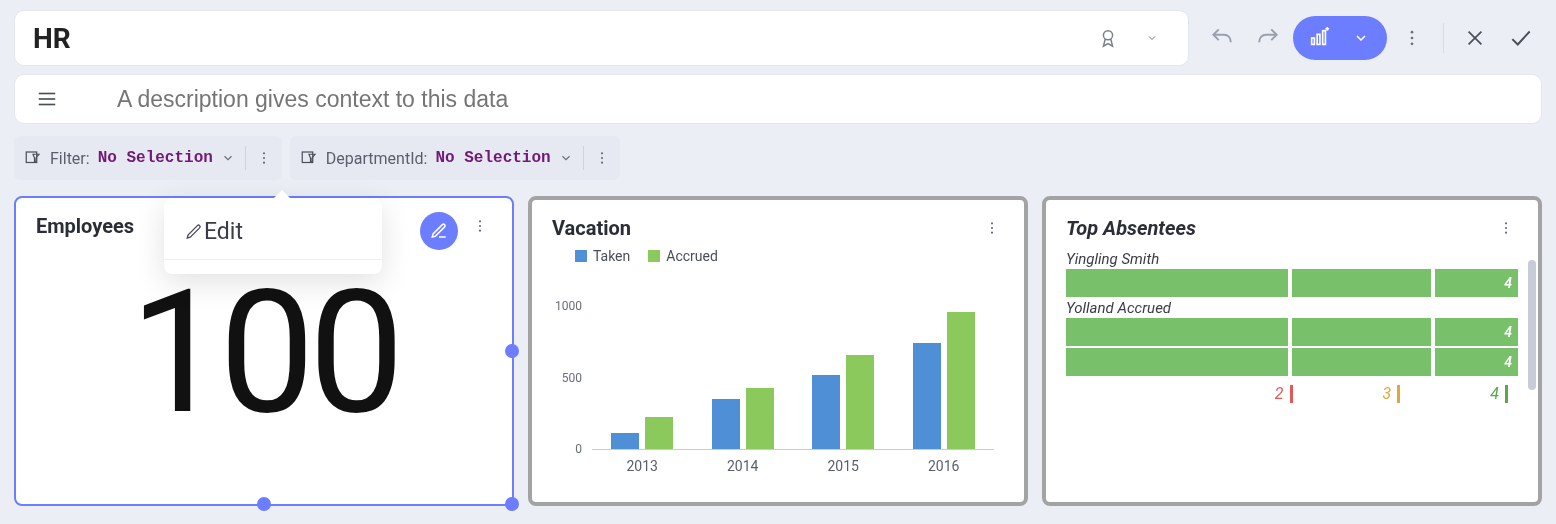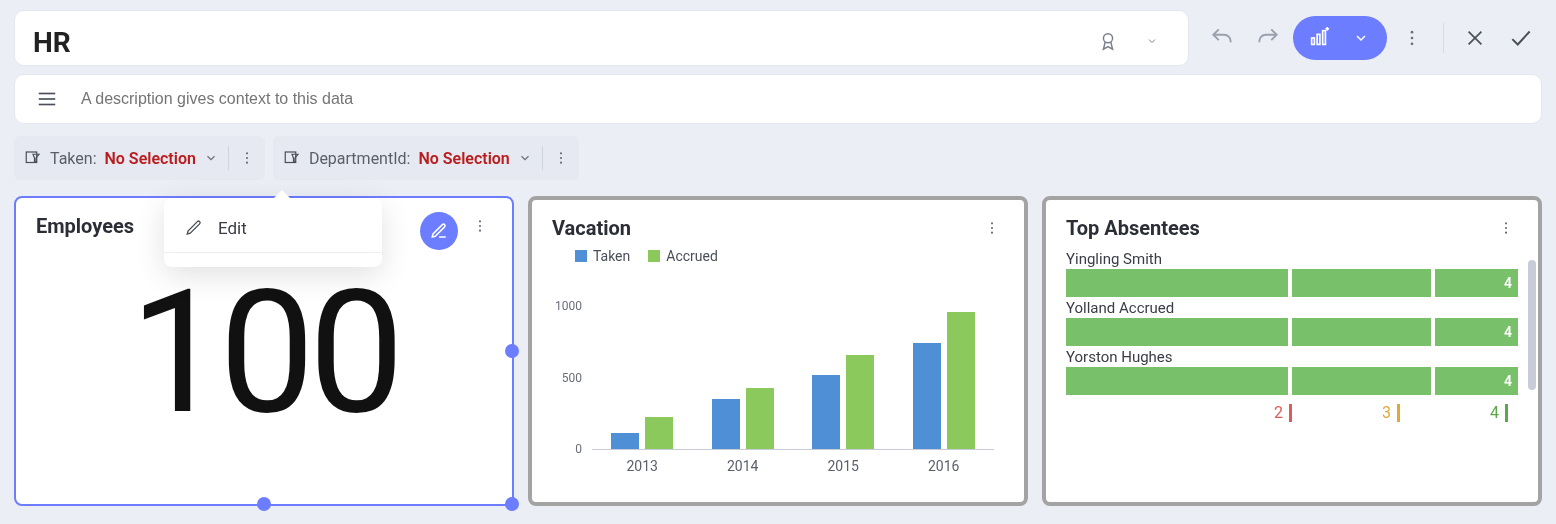--- a/index.html
+++ b/index.html
@@ -17,21 +17,21 @@
     align-items: center;
     gap: 12px;
     margin-bottom: 8px;
   }
   .title-card {
     flex: 1;
     background: #fff;
     border-radius: 10px;
     padding: 6px 18px;
     display: flex;
-    align-items: flex-end;
+    align-items: center;
     justify-content: space-between;
     height: 56px;
     border: 1px solid #e5e7f0;
   }
   .title-text { font-size: 28px; font-weight: 700; color: #222; }
   .title-right { display: flex; align-items: center; gap: 8px; }
   .icon-btn {
     width: 36px; height: 36px;
     display: flex; align-items: center; justify-content: center;
     border-radius: 6px;
@@ -76,21 +76,21 @@
     background: #e7e9f2;
     border-radius: 6px;
     height: 44px;
     display: flex; align-items: center;
     padding: 0 10px;
     gap: 8px;
     font-size: 16px;
     color: #3a3d46;
   }
   .filter-chip .label { color: #5a5f6b; }
-  .filter-chip .value { font-weight: 600; color: #b91c1c; }
+  .filter-chip .value { font-weight: 600; color: #701a75; font-family: Liberation Mono, monospace; }
   .filter-chip .chev { color: #6a6e7a; }
   .filter-chip .sep { width: 1px; height: 24px; background: #cfd3e0; margin: 0 2px; }
   .add-filter {
     display: flex; align-items: center; gap: 10px;
     color: #6c7dff; font-size: 18px;
     padding: 0 14px; height: 44px;
     cursor: pointer;
   }
   .dashboard-row {
     display: flex;
@@ -159,23 +159,23 @@
     content: "";
     position: absolute;
     top: -8px;
     left: 110px;
     width: 0; height: 0;
     border-left: 8px solid transparent;
     border-right: 8px solid transparent;
     border-bottom: 8px solid #fff;
   }
   .cm-item {
-    display: flex; align-items: center; gap: 14px;
+    display: flex; align-items: center; 
     padding: 10px 20px;
-    font-size: 17px;
+    font-size: 23px;
     color: #3a3d46;
     cursor: pointer;
   }
   .cm-item.delete { color: #e05a5a; }
   .cm-item .cm-icon { width: 20px; display:flex; justify-content:center; }
   .cm-sep { height: 1px; background: #eceef5; margin: 4px 0; }
   
   .legend { display:flex; gap: 18px; font-size: 14px; color: #4a4e59; margin: 8px 0 6px 4px; padding-left: 19px; }
   .legend-item { display:flex; align-items:center; gap:6px; }
   .sw { width: 12px; height: 12px; }
@@ -291,32 +291,32 @@
   </div>
 
   <div class="desc-row">
     <div class="icon-btn">
       <svg width="22" height="22" viewBox="0 0 24 24" fill="none" stroke="#4a4e59" stroke-width="1.8">
         <line x1="3" y1="6" x2="21" y2="6"></line>
           <line x1="3" y1="12" x2="21" y2="12"></line>
           <line x1="3" y1="18" x2="21" y2="18"></line>
       </svg>
     </div>
-    <input class="desc-placeholder" style="border: none; outline: none; flex: 1 1 0%; font-size: 16px;" placeholder="A description gives context to this data">
+    <input class="desc-placeholder" style="border: none; outline: none; flex: 1 1 0%; font-size: 23px; margin-left: 36px;" placeholder="A description gives context to this data">
   </div>
 
   <div class="filter-row">
     <div class="filter-chip">
       <span>
         <svg width="18" height="18" viewBox="0 0 24 24" fill="none" stroke="#4a4e59" stroke-width="1.6">
           <rect x="3" y="4" width="14" height="14"></rect>
             <polygon points="10 8 18 8 14 13 14 18 12 18 12 13" transform="translate(2,-1)"></polygon>
         </svg>
       </span>
-      <span class="label">Taken:</span>
+      <span class="label">Filter:</span>
       <span class="value">No Selection</span>
       <span class="chev">
         <svg width="14" height="14" viewBox="0 0 24 24" fill="none" stroke="currentColor" stroke-width="2">
             <polyline points="6 9 12 15 18 9"></polyline>
           </svg>
       </span>
       <span class="sep"></span>
       <span>
         <svg width="16" height="16" viewBox="0 0 24 24" fill="#6a6e7a">
             <circle cx="12" cy="5" r="1.6"></circle>
@@ -436,21 +436,21 @@
           </div>
       </div>
       <div class="x-labels" id="x-labels">
           <div>2013</div>
           <div>2014</div>
           <div>2015</div>
           <div>2016</div>
         </div>
     </div>
 
-    <div class="card" style="flex:1 1 33%;">
+    <div class="card" style="flex:1 1 33%;font-style:italic;">
       <div class="card-header">
         <div class="card-title">Top Absentees</div>
         <div class="card-menu">
           <svg width="16" height="16" viewBox="0 0 24 24" fill="#6a6e7a">
               <circle cx="12" cy="5" r="1.6"></circle>
               <circle cx="12" cy="12" r="1.6"></circle>
               <circle cx="12" cy="19" r="1.6"></circle>
             </svg>
         </div>
       </div>
@@ -469,21 +469,20 @@
             <div class="ab-name">Yolland Accrued</div>
             <div class="ab-bar-wrap">
               <div class="ab-seg s1"></div>
               <div class="ab-seg s2"></div>
               <div class="ab-seg s3">
                 <span class="ab-val">4</span>
               </div>
             </div>
           </div>
           <div>
-            <div class="ab-name">Yorston Hughes</div>
             <div class="ab-bar-wrap">
               <div class="ab-seg s1"></div>
               <div class="ab-seg s2"></div>
               <div class="ab-seg s3">
                 <span class="ab-val">4</span>
               </div>
             </div>
           </div>
         </div>
       <div class="ab-legend">

